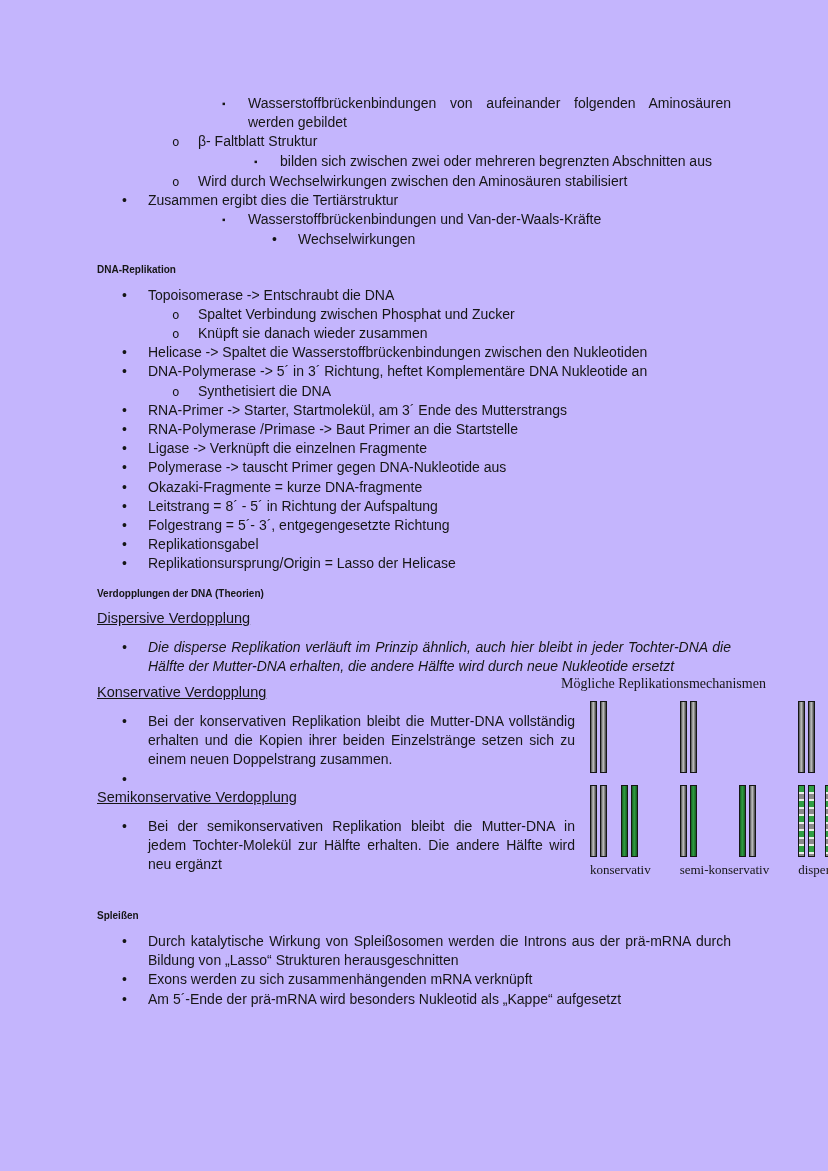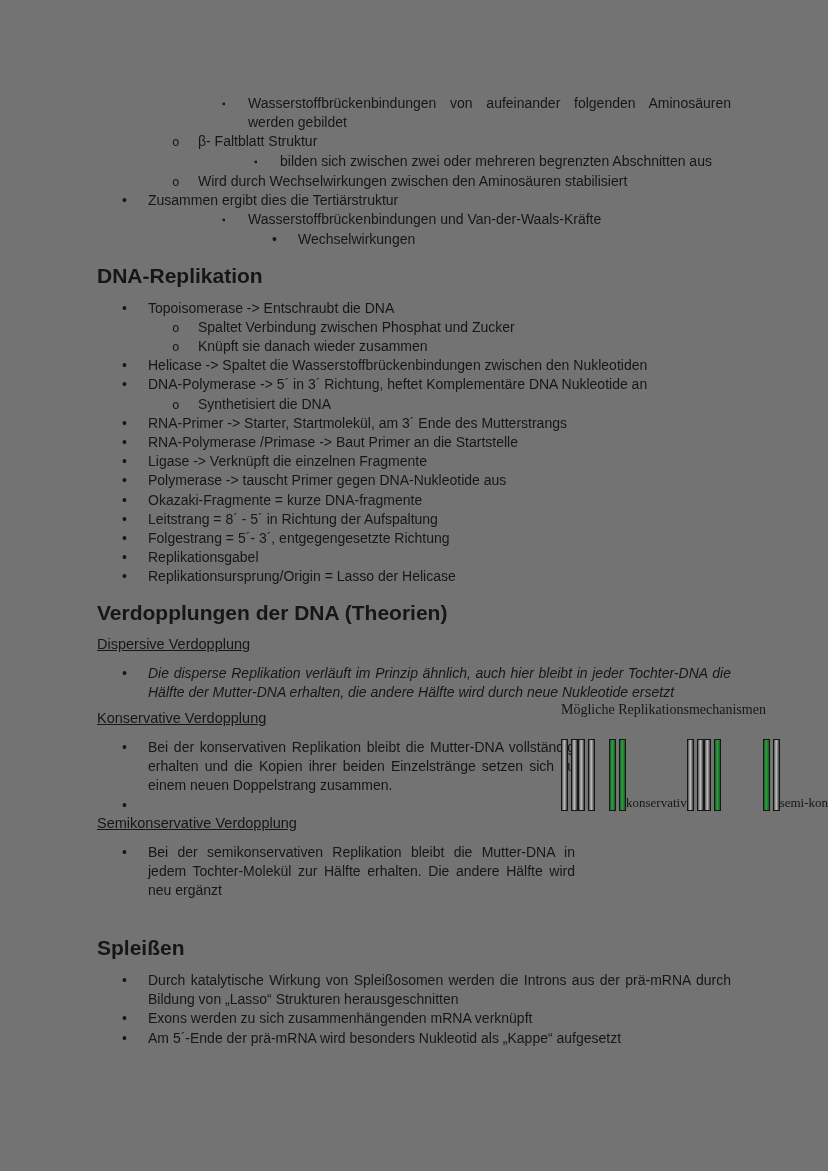--- a/index.html
+++ b/index.html
@@ -1,20 +1,20 @@
 <!DOCTYPE html>
 <html style="--parent-color: #8a8a8a; --new-color: #2f9e44; --new-dark: #155e21;"><head>
 <meta charset="utf-8">
 <style>
   * { margin:0; padding:0; box-sizing:border-box; }
   html,body { background:#ffffff; }
   .page {
     position:relative;
     width:828px; height:1171px;
-    background:#737373;
+    background:#c4b5fd;
     overflow:hidden;
     font-family:"Liberation Sans", sans-serif;
     font-size:14px;
     color:#161616;
   }
   .content { padding:94px 97px 0 97px; }
 
   
   .li { display:flex; align-items:flex-start; line-height:19.2px; }
   .li .b { flex:0 0 26px; color:#161616; }
@@ -25,35 +25,35 @@
   .l2 { padding-left:75px; }
   .l3 { padding-left:125px; }
   .l3d { padding-left:157px; }
   .l4 { padding-left:175px; }
 
   .l1 > .b::before { content:"•"; }
   .l4 > .b::before { content:"•"; }
   .l2 > .b::before { content:"o"; font-family:"DejaVu Sans Mono", monospace; font-size:12.5px; }
   .l3 > .b::before, .l3d > .b::before { content:"▪"; font-size:10px; position:relative; top:-1px; }
 
-  h2.heading { font-size:21px; font-weight:bold; margin:14px 0 11px 0; }
+  h2.heading { font-size:10px; font-weight:bold; margin:14px 0 11px 0; }
   h3.subheading { font-size:14.5px; font-weight:normal; text-decoration:underline; margin:0 0 12px 0; }
   .mt12 { margin-top:12px; }
 
   .para-gap { margin-bottom:7px;font-style:italic; }
 
   
   .wrap-zone { position:relative; margin-top:8px; min-height:212px; }
   .narrow { width:478px; }
 
   
   .replication-figure { position:absolute; top:-8px; right:-66px; width:236px; }
   .fig-title { font-family:"Liberation Serif", serif; font-size:14px; text-align:left; margin-bottom:9px; white-space:nowrap; }
   .fig-cols { display:flex; justify-content:space-between; align-items:flex-start; }
-  .fig-col { display:flex; flex-direction:row; align-items:flex-end; }
+  .fig-col { display:flex; flex-direction:column; align-items:flex-start;margin-left:29px; }
   .duplex { display:flex; gap:3px; }
   .daughters { display:flex; margin-top:12px; }
   .col-kon .daughters { gap:14px; }
   .col-semi .daughters { gap:42px; }
   .col-dis .daughters { gap:10px; }
   .bar { width:7px; height:72px; border:1px solid #161616; }
   .bar.gray  { background:linear-gradient(to right, #4f4f4f 0%, #c2c2c2 45%, #3f3f3f 100%); }
   .bar.green { background:linear-gradient(to right, var(--new-dark,#155e21) 0%, var(--new-color,#2f9e44) 45%, var(--new-dark,#155e21) 100%); }
   .bar.striped { background:repeating-linear-gradient(to bottom, var(--new-color,#2f9e44) 0 6px, #ececec 6px 8px, var(--parent-color,#8a8a8a) 8px 13px, #ececec 13px 15px); }
   .fig-label { font-family:"Liberation Serif", serif; font-size:13px; margin-top:5px; white-space:nowrap; }

